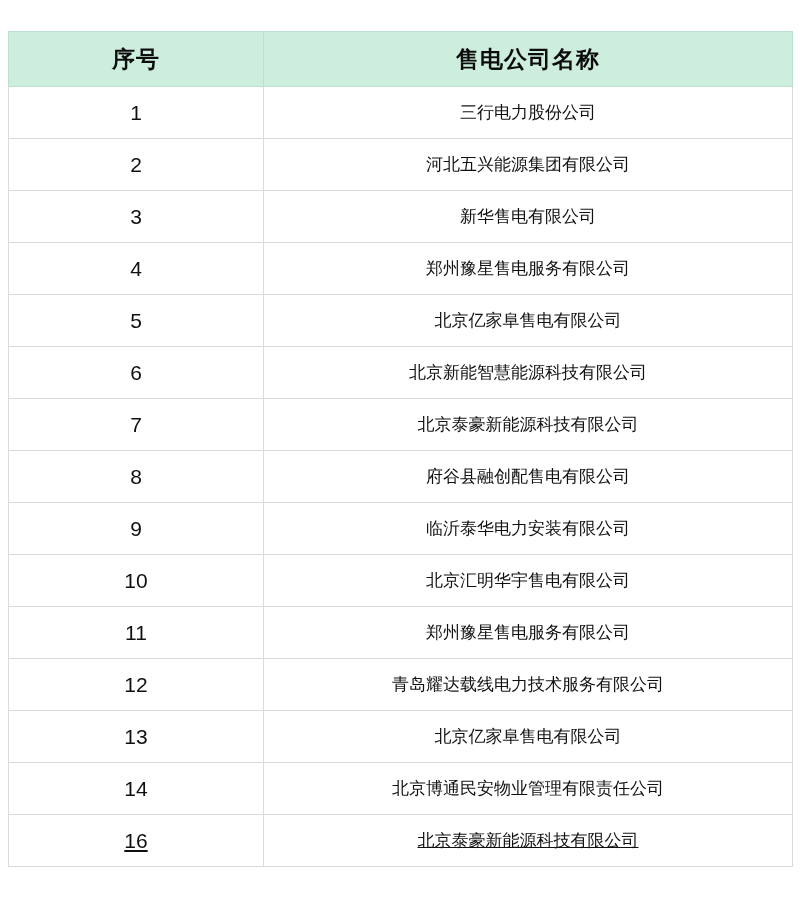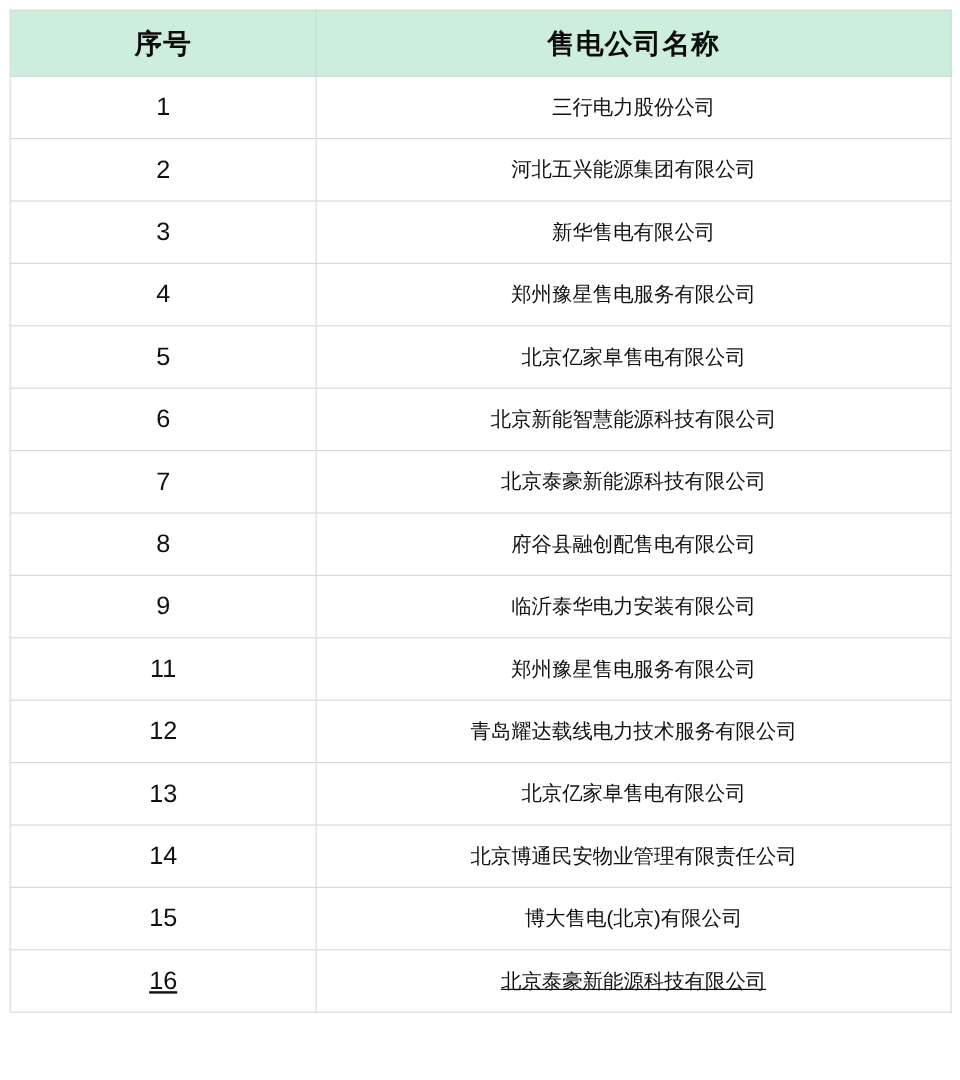--- a/index.html
+++ b/index.html
@@ -19,20 +19,21 @@
     height: 900px;
     box-sizing: border-box;
     padding: 8px 8px 0 8px;
     background: #ffffff;
   }
   table.company-table {
     width: 784px;
     border-collapse: collapse;
     table-layout: fixed;
     background: #ffffff;
+    margin-top: 23px;
   }
   table.company-table col.col-index { width: 255px; }
   table.company-table col.col-name  { width: 529px; }
 
   table.company-table th,
   table.company-table td {
     border: 1px solid #d8dcd8;
     text-align: center;
     vertical-align: middle;
     padding: 0;
@@ -107,38 +108,38 @@
       </tr>
       <tr>
         <td class="idx">8</td>
         <td class="name">府谷县融创配售电有限公司</td>
       </tr>
       <tr>
         <td class="idx">9</td>
         <td class="name">临沂泰华电力安装有限公司</td>
       </tr>
       <tr>
+        <td class="idx">10</td>
+        <td class="name">北京汇明华宇售电有限公司</td>
+      </tr>
+      <tr>
         <td class="idx">11</td>
         <td class="name">郑州豫星售电服务有限公司</td>
       </tr>
       <tr>
         <td class="idx">12</td>
         <td class="name">青岛耀达载线电力技术服务有限公司</td>
       </tr>
       <tr>
         <td class="idx">13</td>
         <td class="name">北京亿家阜售电有限公司</td>
       </tr>
       <tr>
         <td class="idx">14</td>
         <td class="name">北京博通民安物业管理有限责任公司</td>
       </tr>
       <tr>
-        <td class="idx">15</td>
-        <td class="name">博大售电(北京)有限公司</td>
-      </tr>
-      <tr>
         <td class="idx">16</td>
         <td class="name">北京泰豪新能源科技有限公司</td>
       </tr>
     </tbody>
   </table>
 </div>
 
 </body></html>

